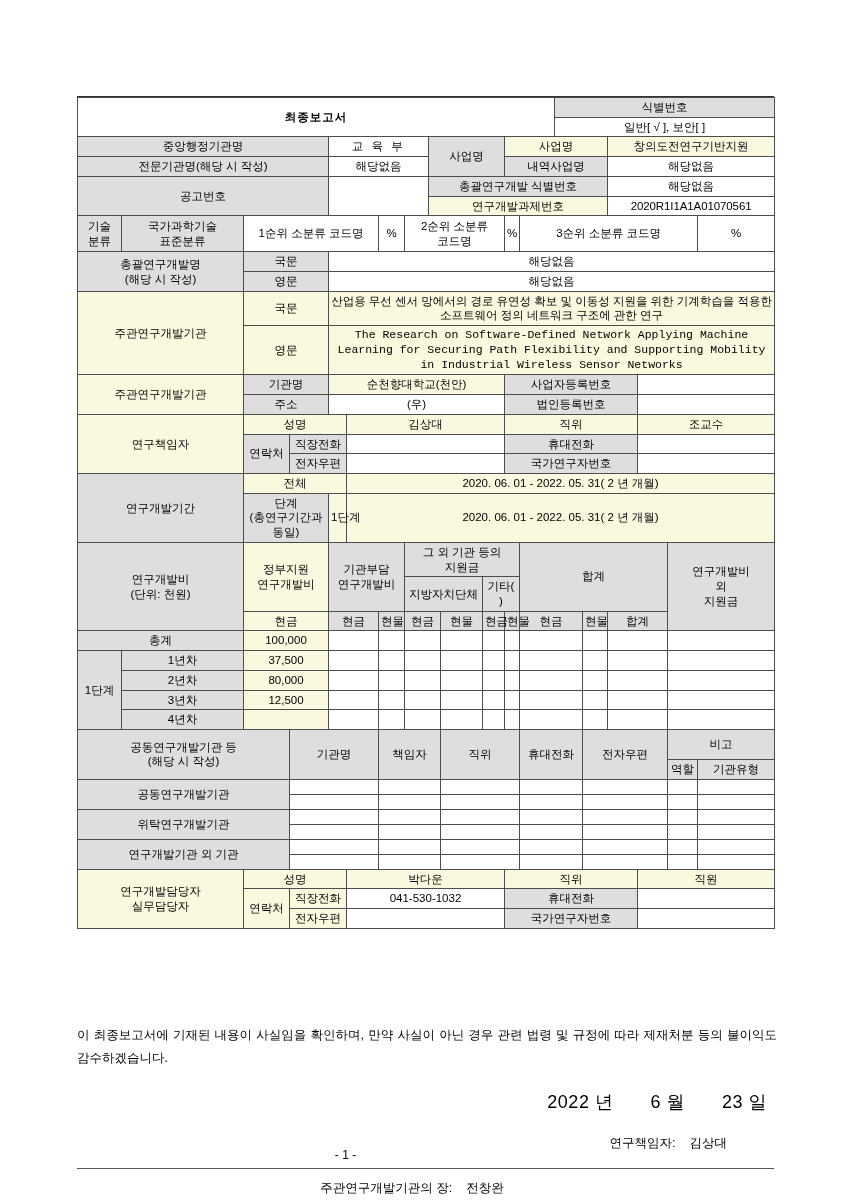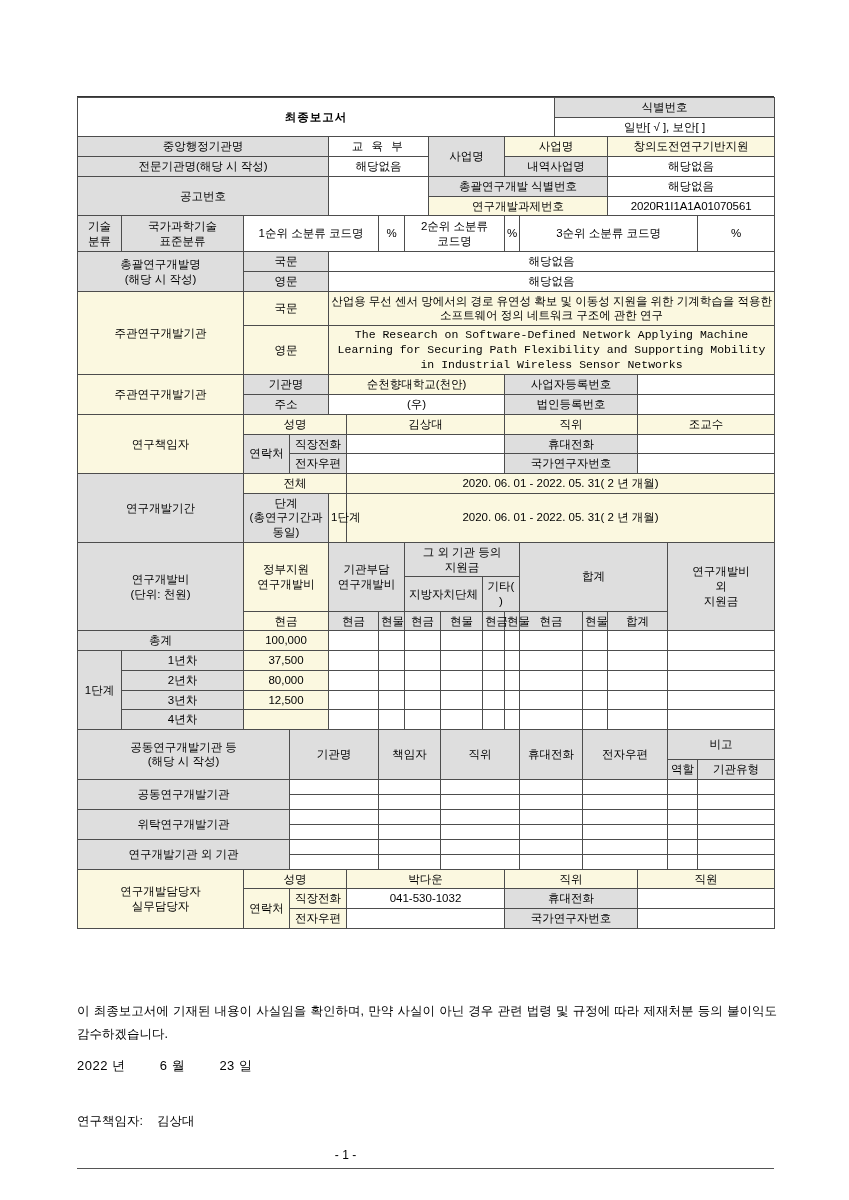--- a/index.html
+++ b/index.html
@@ -68,41 +68,42 @@
   .leftpad { text-align: left; padding-left: 5px; }
   .stack2 { line-height: 1.25; }
   .overlap-wrap {
     position: relative;
     line-height: 1.2;
   }
   
   .footer {
     position: absolute;
     left: 77px;
-    top: 1000px;
+    top: 1024px;
     width: 700px;
     font-size: 12.5px;
     line-height: 1.85;
   }
   .footer p.stmt {
     margin: 0;
     text-align: justify;
     text-justify: inter-ideograph;
     word-break: keep-all;
   }
   .datearea {
-    margin-top: 8px;
+    margin-top: 16px;
+    text-align: right;
     padding-right: 10px;
-    font-size: 13px;
+    font-size: 18px;
     letter-spacing: 0.5px;
   }
   .datearea .gap { display: inline-block; width: 26px; }
   .signline {
-    margin-top: 32px;
-    text-align: left;
+    margin-top: 12px;
+    text-align: right;
     font-size: 12.5px;
     padding-right: 50px;
   }
   .signline2 {
     margin-top: 22px;
     text-align: center;
     font-size: 12.5px;
     padding-right: 30px;
   }
   .pagenum {
@@ -511,19 +512,24 @@
       <span class="gap"></span>
       <span>23 일</span>
     </div>
 
     <div class="signline">
       <span>연구책임자:</span>
       &nbsp;&nbsp;
       <span>김상대</span>
     </div>
 
+    <div class="signline2">
+      <span>주관연구개발기관의 장:</span>
+      &nbsp;&nbsp;
+      <span>전창완</span>
+    </div>
   </div>
 
   <div class="pagenum">- 1 -</div>
 
   <div class="rule-bottom"></div>
 
 </div>
 
 </body></html>

